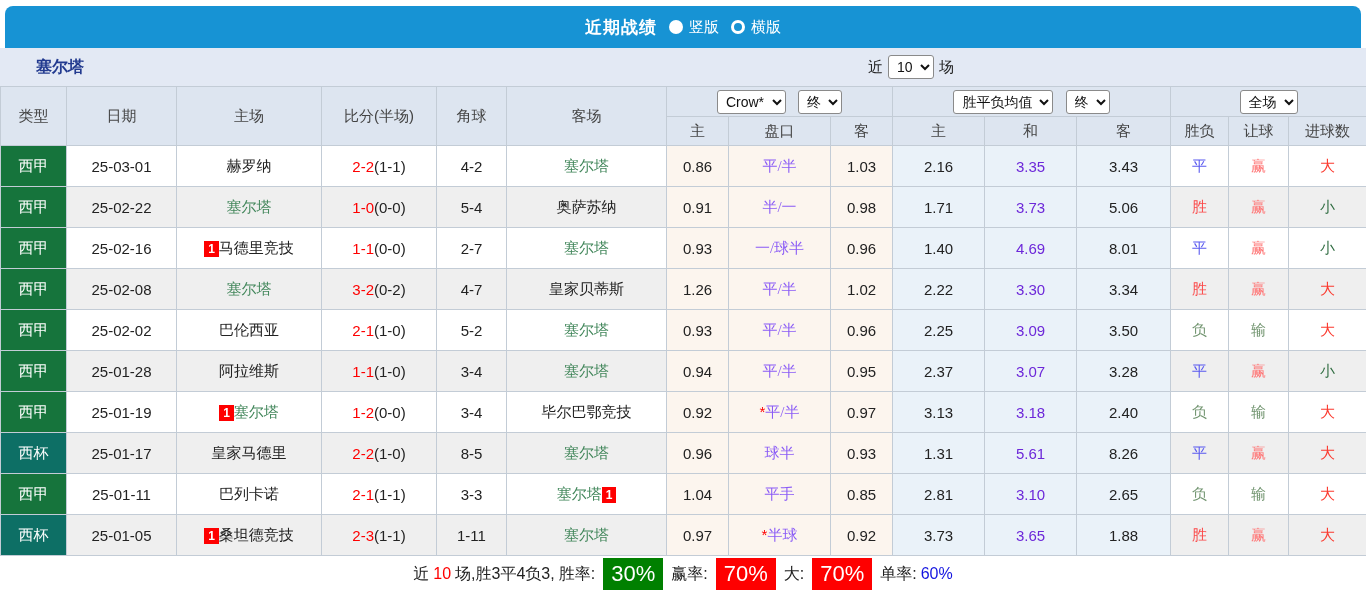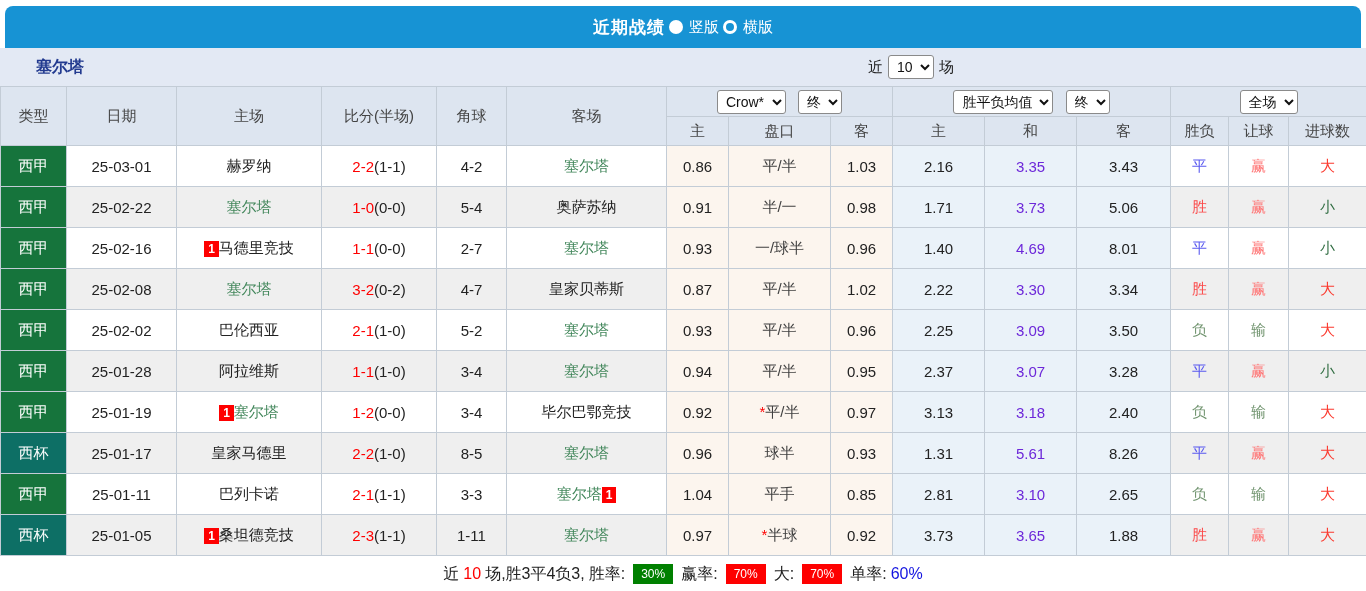--- a/index.html
+++ b/index.html
@@ -2,21 +2,21 @@
 <html><head>
 <meta charset="utf-8">
 <style>
   * { margin:0; padding:0; box-sizing:border-box; }
   html,body { width:1366px; height:591px; background:#fff; font-family:"Liberation Sans", sans-serif; }
   .page { width:1366px; height:591px; overflow:hidden; background:#fff; }
 
   
   .title-bar { height:48px; padding:6px 5px 0 5px; background:#fff; }
   .title-bar-inner { height:42px; background:#1793d4; border-radius:8px 8px 0 0;
-    display:flex; align-items:center; justify-content:center; gap:4px; color:#fff; }
+    display:flex; align-items:center; justify-content:center; gap:12px; color:#fff; }
   .title-text { font-size:17px; font-weight:bold; letter-spacing:1px; }
   .radio-group { display:flex; align-items:center; gap:6px; font-size:15px;font-family:Liberation Mono, monospace; }
   .radio-dot { width:14px; height:14px; border-radius:50%; background:#fff; display:inline-block; }
   .radio-ring { width:14px; height:14px; border-radius:50%; border:3px solid #fff; background:#1793d4; display:inline-block; }
   .radio-label { font-size:15px; color:#fff; }
 
   
   .filter-bar { height:38px; background:#e3e9f4; display:flex; align-items:center; padding:0 12px; }
   .team-name { font-size:16px; font-weight:bold; color:#223a8f; margin-left:24px; }
   .filter-controls { display:flex; align-items:center; gap:5px; margin-left:auto; margin-right:400px; font-size:15px; color:#222; }
@@ -37,38 +37,38 @@
   tbody td { height:41px; font-size:15px; color:#222; background:#fff; }
   tbody tr:nth-child(even) td.sc { background:#efefef; }
   td.type-cell { color:#fff; font-size:15px; }
   td.t-league { background:#16743c; }
   td.t-cup    { background:#0d6f65; }
   td.hcp-bg { background:#fcf5ee;margin-top:16px; }
   td.avg-bg { background:#eaf2f9; }
   .score-ft { color:#fe0000;margin-top:28px; }
   .score-ht { color:#222; }
   .celta { color:#41865a; }
-  .hcp-text { color:#404040; }
+  .hcp-text { color:#8b5cf6;font-family:Liberation Serif, serif; }
   .star { color:#fe0000; }
   .avg-draw-text { color:#6d28d9; }
   .c-win  { color:#fb4848; }
   .c-draw { color:#5a5af0; }
   .c-lose { color:#71946f; }
   .c-ying { color:#ff7373; }
   .c-shu  { color:#71946f; }
   .c-big  { color:#fb3b30; }
   .c-small{ color:#2d6b3f; }
   .badge1 { display:inline-block; background:#fe0000; color:#fff; font-size:12px; font-weight:bold;
     line-height:16px; padding:0 4px; vertical-align:middle; }
 
   
   .summary-bar { height:36px; display:flex; align-items:center; justify-content:center; gap:4px; font-size:16px; color:#222; background:#fff; }
   .sum-red { color:#fe0000; }
   .sum-blue { color:#1414e0; }
-  .pill { display:inline-block; color:#fff; font-size:12px; padding:3px 8px; margin:0 4px; }
+  .pill { display:inline-block; color:#fff; font-size:22px; padding:3px 8px; margin:0 4px; }
   .pill-green { background:#008000; }
   .pill-red { background:#fe0000; }
 </style>
 </head>
 <body>
 
 <div class="page">
 
   <div class="title-bar">
     <div class="title-bar-inner">
@@ -197,21 +197,21 @@
           <td class="sc c-ying">赢</td>
           <td class="sc c-small">小</td>
         </tr>
         <tr>
           <td class="type-cell t-league">西甲</td>
           <td class="sc">25-02-08</td>
           <td class="sc"><span class="celta">塞尔塔</span></td>
           <td class="sc"><span class="score-ft">3-2</span><span class="score-ht">(0-2)</span></td>
           <td class="sc">4-7</td>
           <td class="sc"><span>皇家贝蒂斯</span></td>
-          <td class="hcp-bg">0.87</td>
+          <td class="hcp-bg">1.26</td>
           <td class="hcp-bg"><span class="hcp-text">平/半</span></td>
           <td class="hcp-bg">1.02</td>
           <td class="avg-bg">2.22</td>
           <td class="avg-bg avg-draw-text">3.30</td>
           <td class="avg-bg">3.34</td>
           <td class="sc c-win">胜</td>
           <td class="sc c-ying">赢</td>
           <td class="sc c-big">大</td>
         </tr>
         <tr>

